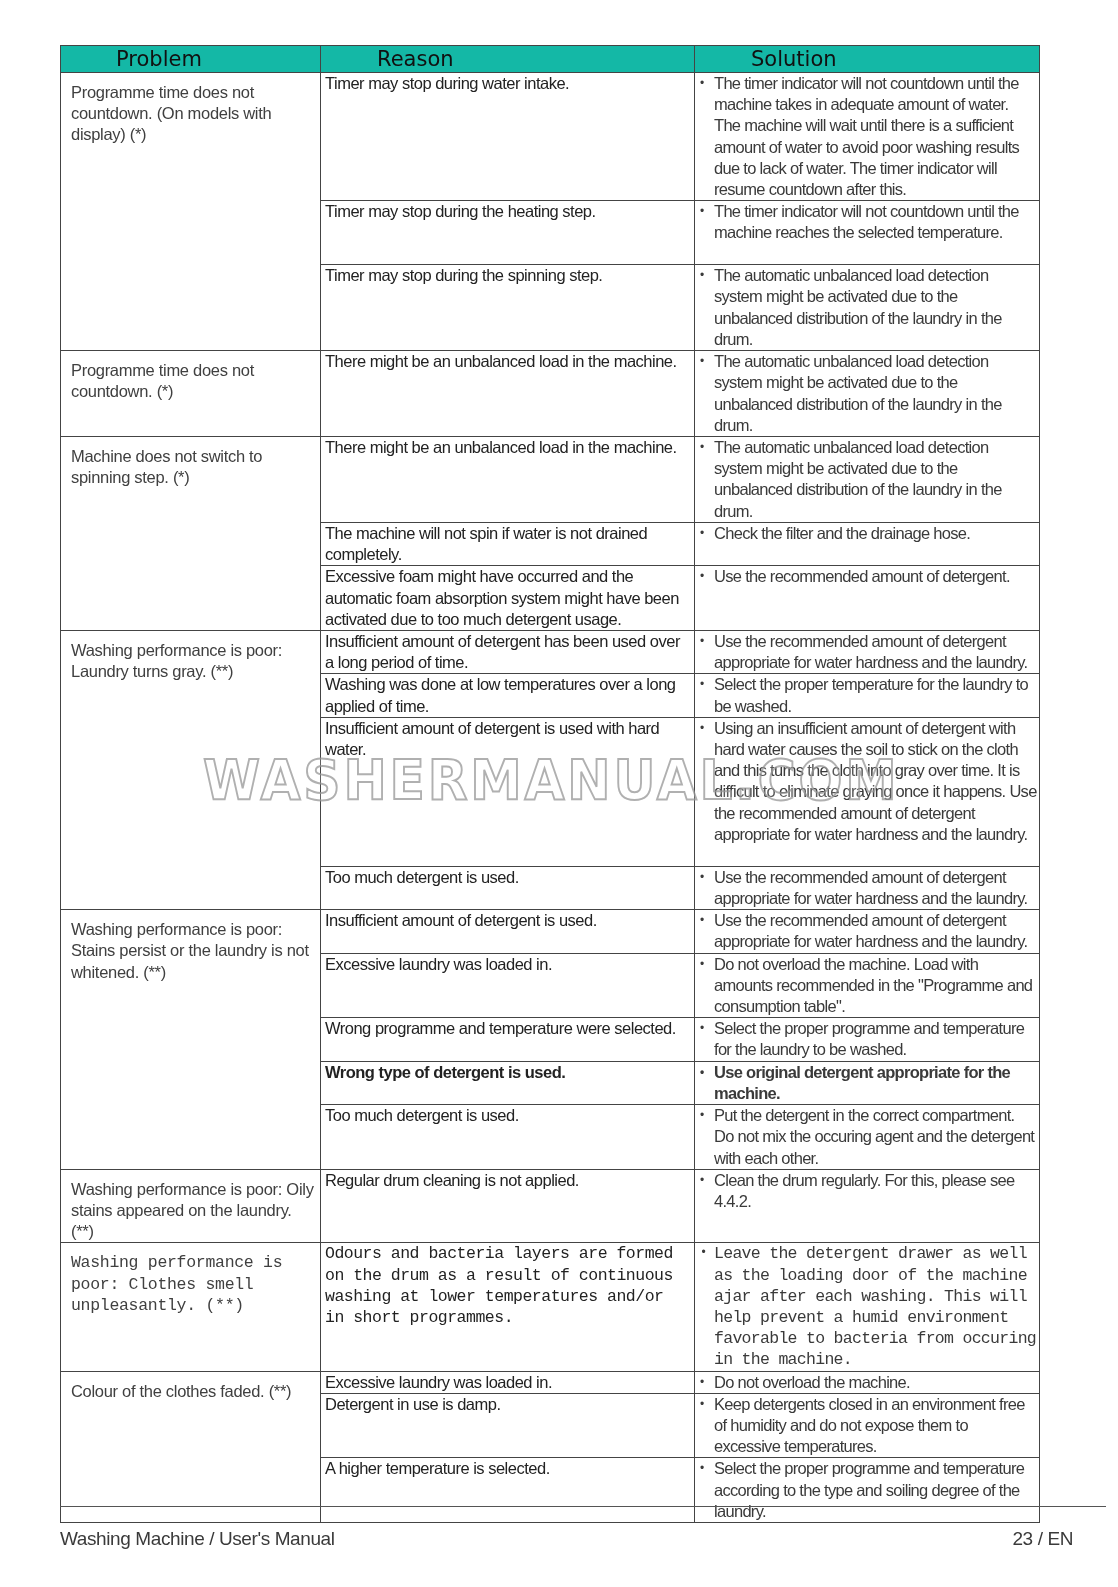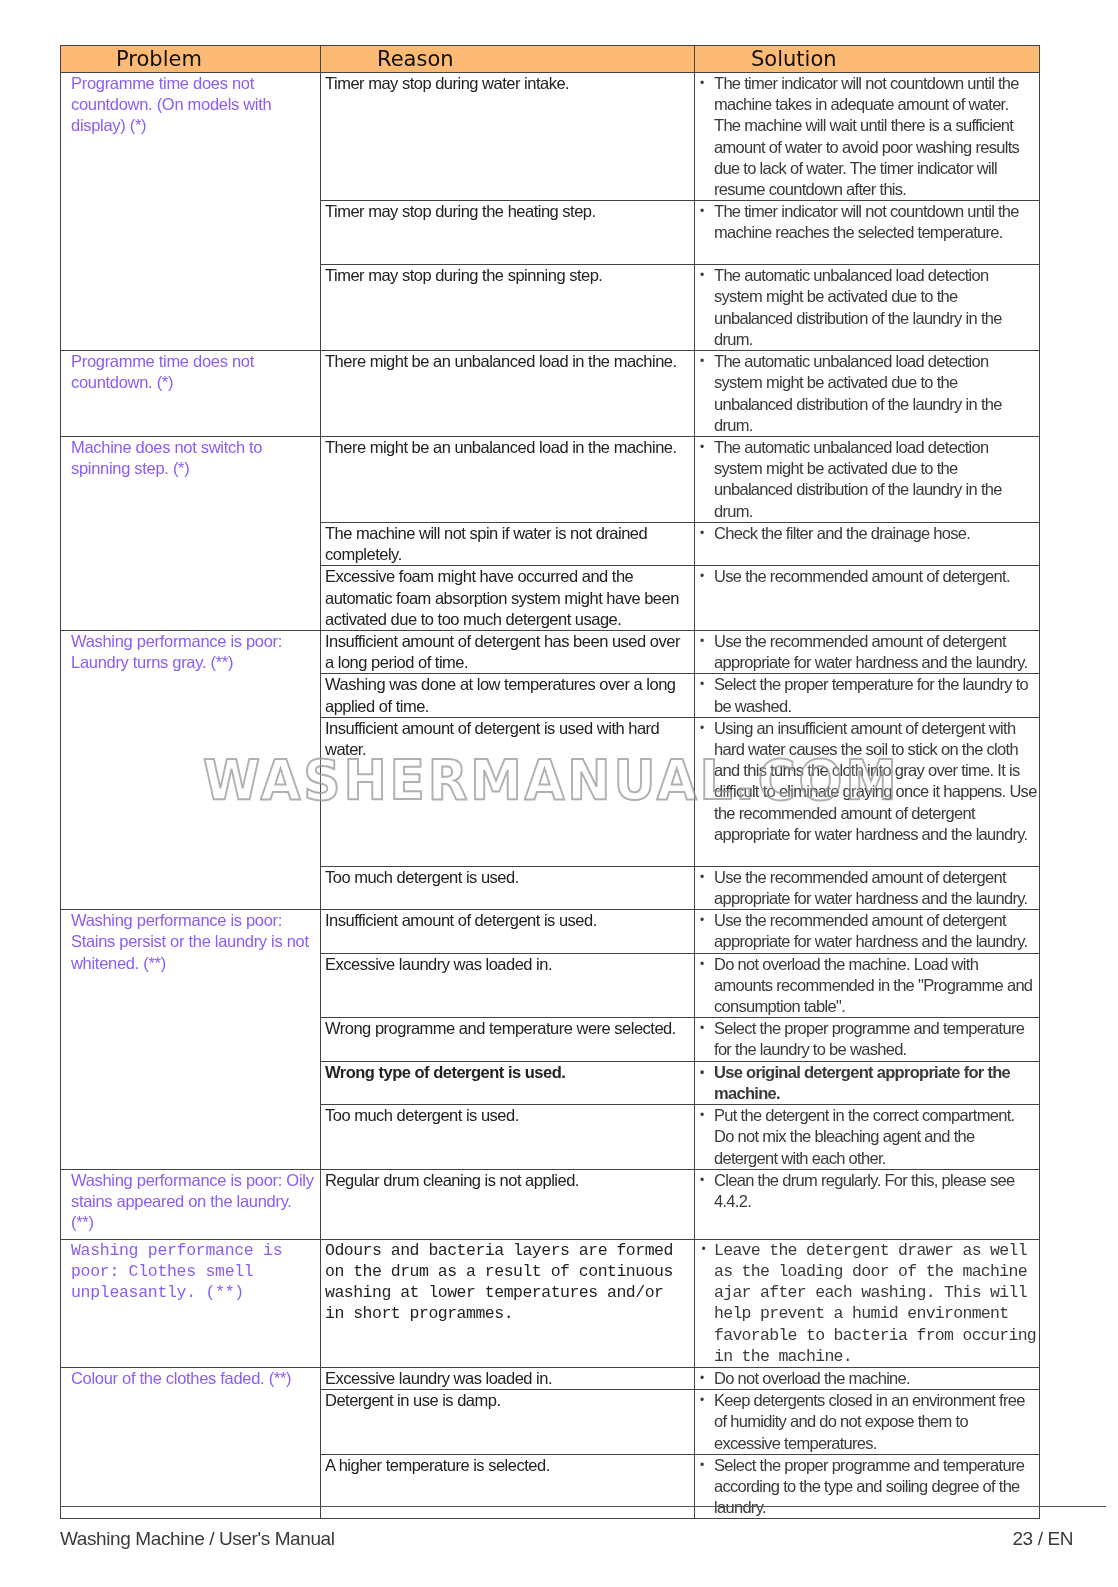--- a/index.html
+++ b/index.html
@@ -20,21 +20,21 @@
       left: 60px;
       top: 45px;
       width: 979px;
       border-collapse: collapse;
       table-layout: fixed;
     }
     .page-table col.c1 { width: 260px; }
     .page-table col.c2 { width: 374px; }
     .page-table col.c3 { width: 345px; }
     .page-table th {
-      background: #fdba74;
+      background: #14b8a6;
       border: 1px solid #444;
       font-family: "DejaVu Sans", sans-serif;
       font-weight: normal;
       font-size: 21px;
       height: 26px;
       padding: 0;
       color: #111;
       text-align: left;
       line-height: 26px;
     }
@@ -43,22 +43,22 @@
     .page-table th.h3 { padding-left: 56px; }
     .page-table td {
       border: 1px solid #444;
       vertical-align: top;
       font-size: 16.5px;
       line-height: 21.2px;
       letter-spacing: -0.5px;
       padding: 0;
     }
     .page-table td.problem {
-      padding: 0 6px 0 10px;
-      color: #8b5cf6;
+      padding: 9px 6px 0 10px;
+      color: #404040;
       letter-spacing: -0.3px;
     }
     .page-table td.reason {
       padding: 0 6px 0 4px;
       color: #222;
     }
     .page-table td.solution {
       padding: 0 2px 0 4px;
       color: #3a3a3a;
       letter-spacing: -0.7px;
@@ -270,21 +270,21 @@
             <span class="bullet">•</span>
             <span class="sol-text">Use original detergent appropriate for the machine.</span>
           </div>
         </td>
       </tr>
       <tr style="height: 64px;">
         <td class="reason">Too much detergent is used.</td>
         <td class="solution">
           <div class="sol-wrap">
             <span class="bullet">•</span>
-            <span class="sol-text">Put the detergent in the correct compartment. Do not mix the bleaching agent and the detergent with each other.</span>
+            <span class="sol-text">Put the detergent in the correct compartment. Do not mix the occuring agent and the detergent with each other.</span>
           </div>
         </td>
       </tr>
       <tr style="height: 70px;">
         <td class="problem" rowspan="1">Washing performance is poor: Oily stains appeared on the laundry. (**)</td>
         <td class="reason">Regular drum cleaning is not applied.</td>
         <td class="solution">
           <div class="sol-wrap">
             <span class="bullet">•</span>
             <span class="sol-text">Clean the drum regularly. For this, please see 4.4.2.</span>

